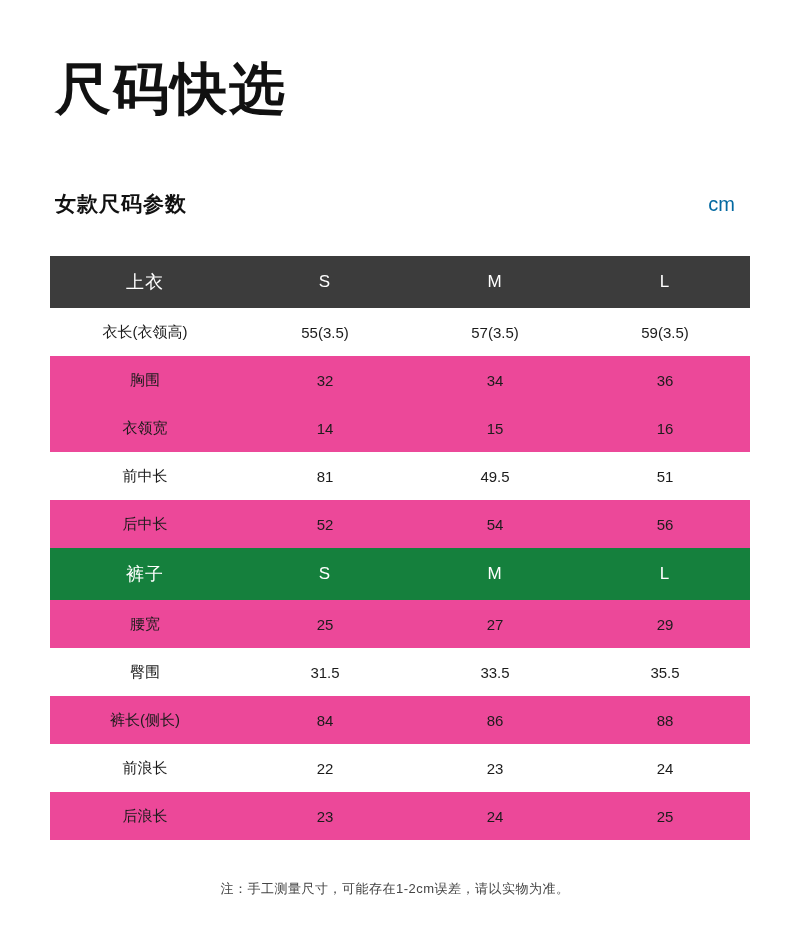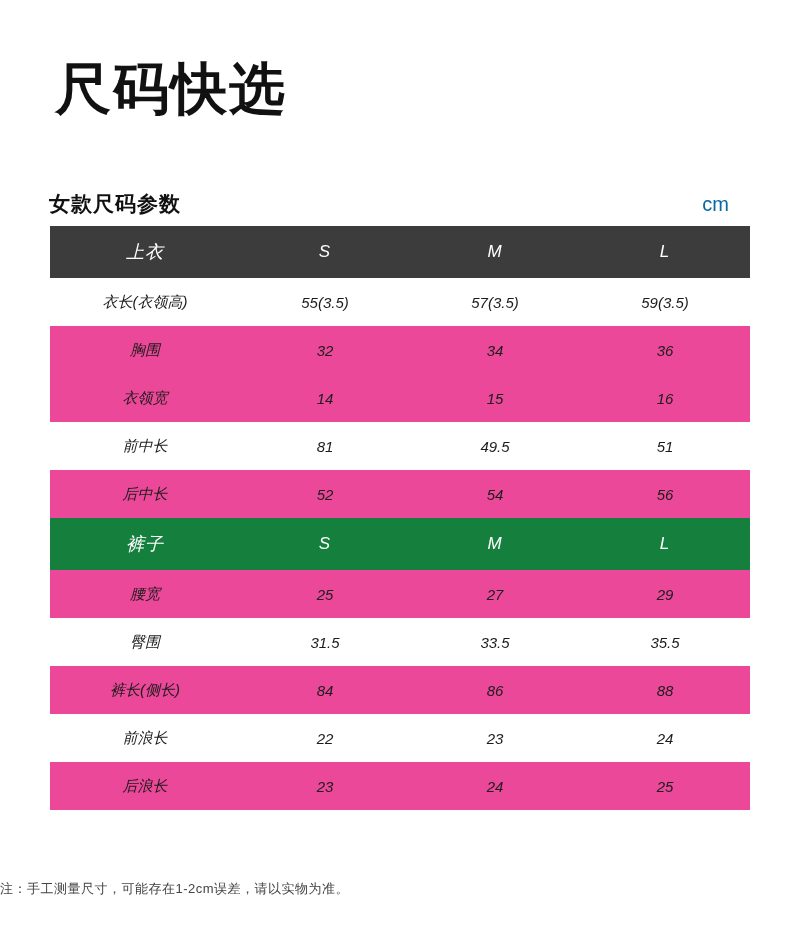--- a/index.html
+++ b/index.html
@@ -25,46 +25,45 @@
     left: 55px;
     top: 58px;
     font-size: 56px;
     font-weight: bold;
     letter-spacing: 2px;
     line-height: 1.1;
     color: #111111;
   }
   .subtitle-row {
     position: absolute;
-    left: 49px;
+    left: 55px;
     top: 190px;
     width: 680px;
     display: flex;
     align-items: baseline;
     justify-content: space-between;
   }
   .subtitle {
     font-size: 21px;
     font-weight: bold;
     color: #111111;
     letter-spacing: 1px;
   }
   .unit {
     font-size: 20px;
     color: #0369a1;
     font-weight: normal;
   }
   .size-table {
     position: absolute;
     left: 50px;
-    top: 226px;
+    top: 256px;
     width: 700px;
     border-collapse: collapse;
     table-layout: fixed;
-    font-style: italic;
   }
   .size-table td {
     text-align: center;
     font-size: 15px;
     color: #1c1c1c;
     height: 48px;
     padding: 0;
     vertical-align: middle;
   }
   .size-table tr.header-dark td {
@@ -94,21 +93,21 @@
   .size-table tr.row-grey td {
     background: #ec4899;
   }
   .col-label { width: 190px; }
   .col-val { width: 170px; }
   .footnote {
     position: absolute;
     left: 0;
     top: 880px;
     width: 790px;
-    text-align: left;
+    text-align: center;
     font-size: 13px;
     color: #444444;
     letter-spacing: 0.5px;
   }
 </style>
 </head>
 <body>
 
 <div class="page">
 

